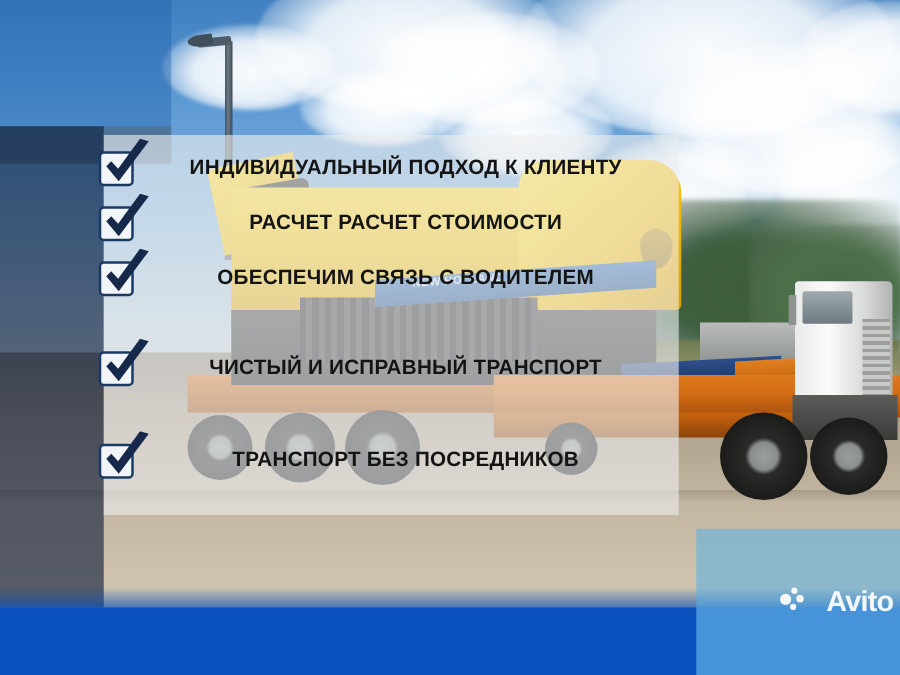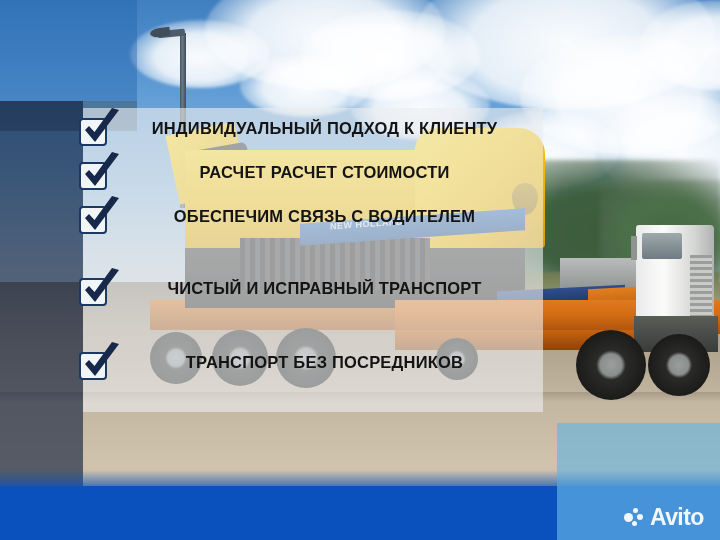--- a/index.html
+++ b/index.html
@@ -281,21 +281,21 @@
 
   
   .checklist {
     position: absolute;
     left: 0; top: 108px; width: 720px; height: 304px;
   }
   .row {
     position: absolute;
     left: 0; width: 560px;
     display: flex;
-    align-items: flex-start;
+    align-items: center;
   }
   .cbox {
     position: relative;
     flex: 0 0 auto;
     width: 28px; height: 28px;
     margin-left: 79px;
     box-sizing: border-box;
     background: #f2f5f8;
     border: 2.5px solid #1b3a63;
     border-radius: 4px;
@@ -320,24 +320,24 @@
   .r1 { top: 10px;  height: 34px; }
   .r2 { top: 54px;  height: 34px; }
   .r3 { top: 98px;  height: 34px; }
   .r4 { top: 142px; height: 34px; margin-top: 28px; }
   .r5 { top: 182px; height: 50px; }
   .r6 { top: 244px; height: 34px; }
 
   
   .avito {
     position: absolute;
-    left: 624px; top: 506px;
+    left: 624px; top: 470px;
     display: flex;
-    align-items: center;
-    gap: 7px;
+    align-items: flex-start;
+    gap: 18px;
     opacity: .93;
   }
   .avito-dots { position: relative; width: 19px; height: 19px; }
   .avito-dots i {
     position: absolute;
     display: block;
     border-radius: 50%;
     background: #ffffff;
   }
   .avito-dots i:nth-child(1) { left: 0px;  top: 5px;  width: 9px;  height: 9px; }

